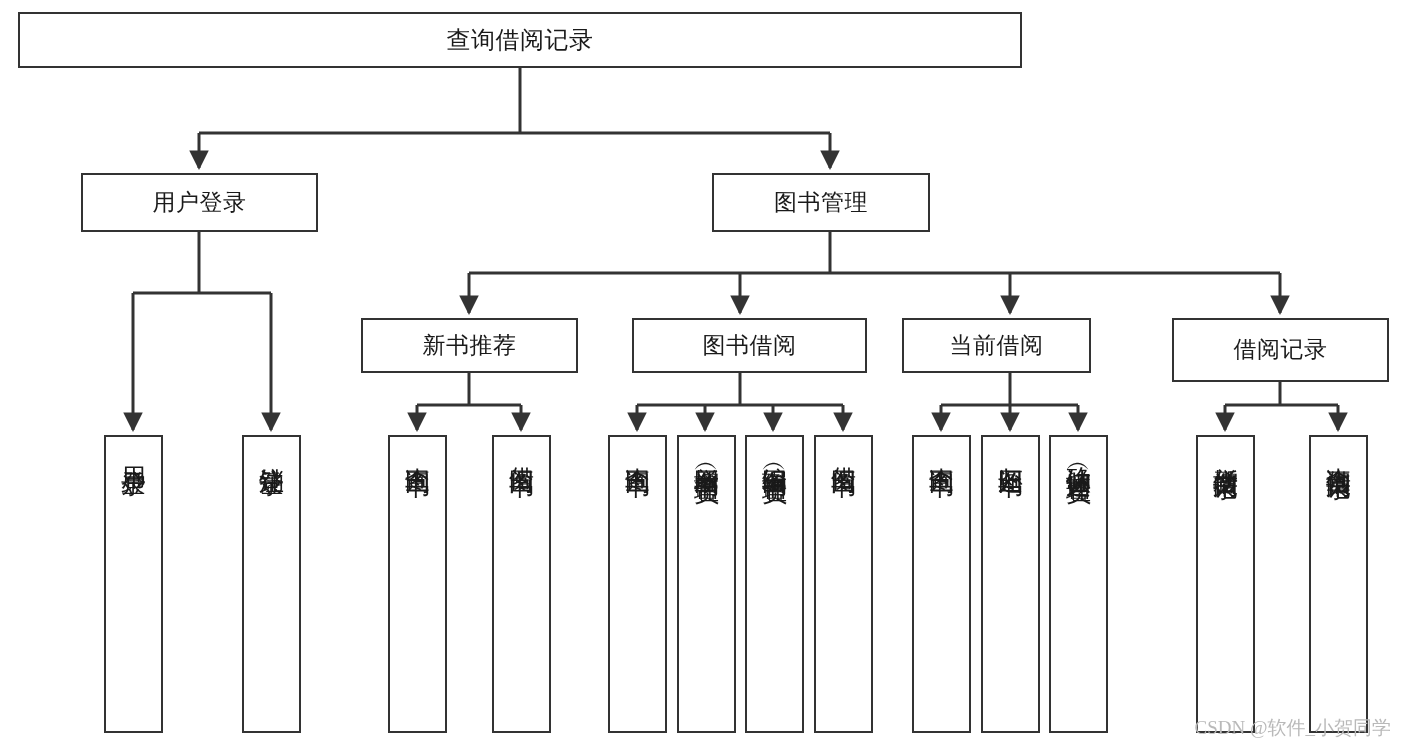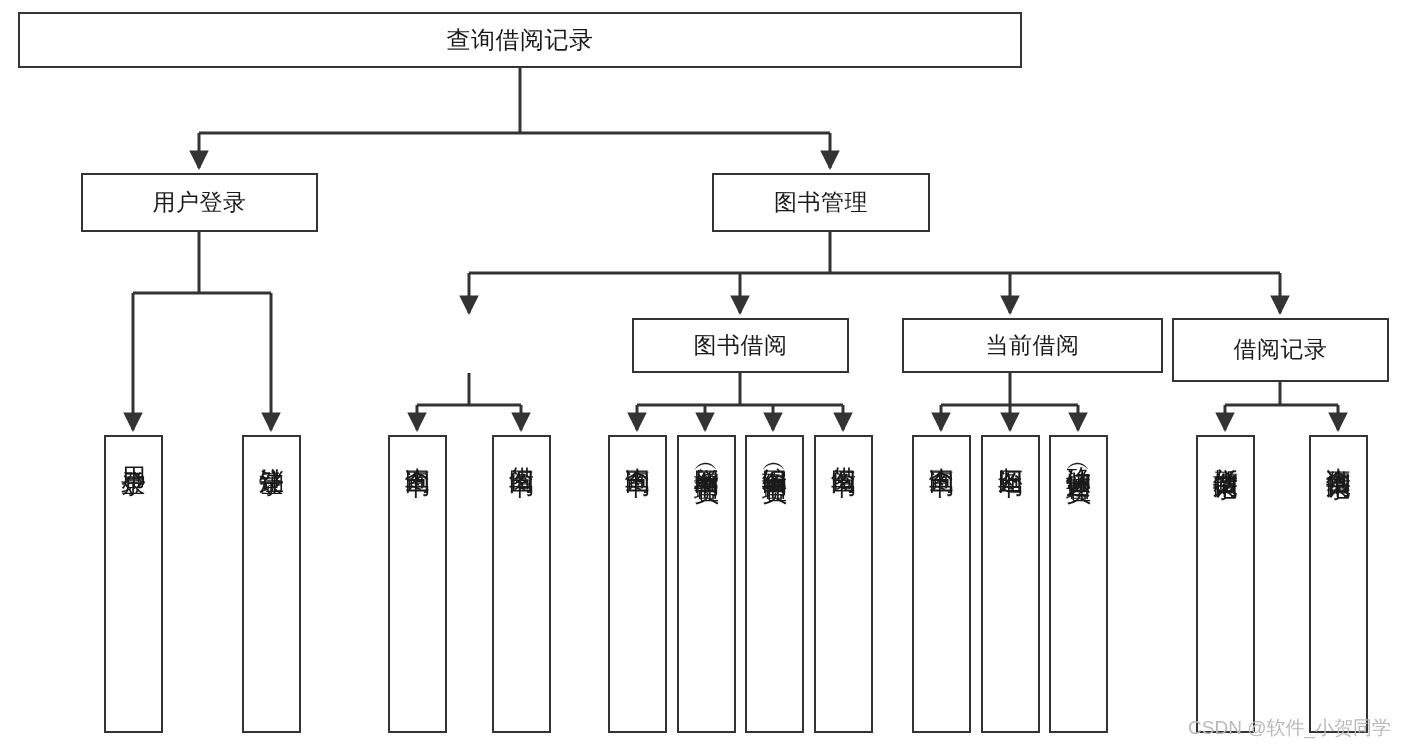--- a/index.html
+++ b/index.html
@@ -66,21 +66,21 @@
     white-space: nowrap;
   }
   #watermark {
     position: absolute;
     right: 14px;
     bottom: 6px;
     font-size: 19px;
     color: #b9b9b9;
     z-index: 5;
     white-space: nowrap;
-    font-family: Liberation Sans, sans-serif;
+    font-family: Liberation Serif, serif;
   }
 </style>
 </head>
 <body>
 
 <div id="canvas">
 
   <svg id="edges" viewBox="0 0 1405 747" xmlns="http://www.w3.org/2000/svg">
     <defs>
       <marker id="arrow" viewBox="0 0 10 10" refX="9" refY="5" markerWidth="6.5" markerHeight="6.5" orient="auto-start-reverse">
@@ -135,24 +135,27 @@
     <span class="node-label">查询借阅记录</span>
   </div>
 
   <div class="node horiz" style="left:81px; top:173px; width:237px; height:59px;">
     <span class="node-label">用户登录</span>
   </div>
   <div class="node horiz" style="left:712px; top:173px; width:218px; height:59px;">
     <span class="node-label">图书管理</span>
   </div>
 
-  <div class="node horiz" style="left:632px; top:318px; width:217px; height:55px;">
+  <div class="node horiz" style="left:361px; top:318px; width:217px; height:55px;">
+    <span class="node-label">新书推荐</span>
+  </div>
+  <div class="node horiz" style="left:632px; top:318px; width:235px; height:55px;">
     <span class="node-label">图书借阅</span>
   </div>
-  <div class="node horiz" style="left:902px; top:318px; width:261px; height:55px;">
+  <div class="node horiz" style="left:902px; top:318px; width:189px; height:55px;">
     <span class="node-label">当前借阅</span>
   </div>
   <div class="node horiz" style="left:1172px; top:318px; width:217px; height:64px;">
     <span class="node-label">借阅记录</span>
   </div>
 
   <div class="node vert" style="left:104px; top:435px; width:59px; height:298px;">
     <span class="node-label">用户登录</span>
   </div>
   <div class="node vert" style="left:242px; top:435px; width:59px; height:298px;">

